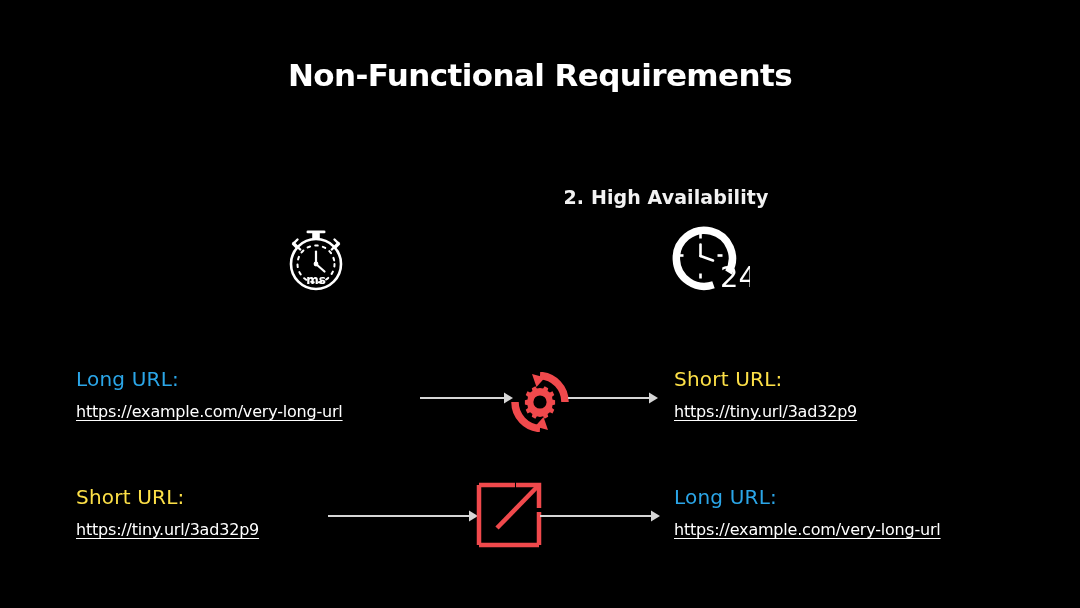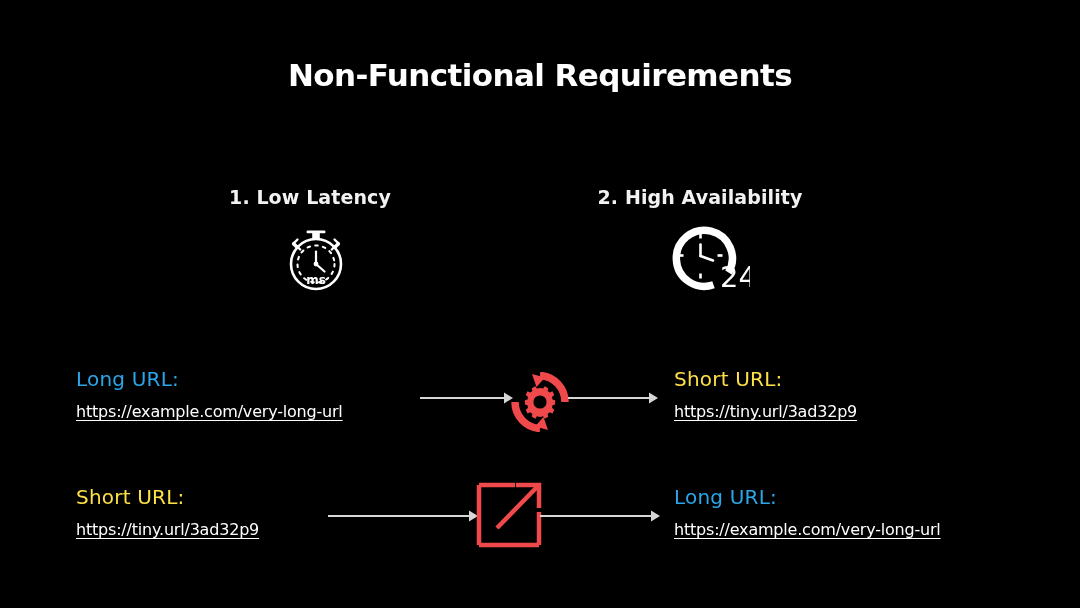--- a/index.html
+++ b/index.html
@@ -39,21 +39,21 @@
   .nfr-heading {
     position: absolute;
     font-size: 19px;
     font-weight: bold;
     color: #f2f2f2;
     text-align: center;
     font-family: "DejaVu Sans", sans-serif;
     letter-spacing: 0.1px;
   }
   #heading-latency { top: 186px; left: 175px; width: 270px; }
-  #heading-availability { top: 186px; left: 565px; width: 270px; }
+  #heading-availability { top: 186px; left: 531px; width: 270px; }
 
   
   .icon-wrap { position: absolute; }
   #stopwatch-wrap { top: 222px; left: 278px; width: 76px; height: 76px; }
   #clock24-wrap  { top: 222px; left: 666px; width: 84px; height: 76px; }
 
   
   .url-block { position: absolute; margin-left: 16px; }
   .url-label {
     font-size: 20px;
@@ -92,21 +92,20 @@
   #gear-wrap     { position: absolute; top: 372px; left: 508px; width: 64px; height: 60px; }
   #extlink-wrap  { position: absolute; top: 479px; left: 473px; width: 72px; height: 72px; }
 </style>
 </head>
 <body>
 
 <div class="slide">
 
   <div class="title">Non-Functional Requirements</div>
 
-  <div class="nfr-heading" id="heading-latency">1. Low Latency</div>
 
   <div class="icon-wrap" id="stopwatch-wrap">
     <svg width="76" height="76" viewBox="0 0 76 76" fill="none" aria-hidden="true">
 
       <circle cx="38" cy="42" r="25" stroke="#FFFFFF" stroke-width="2.6" fill="none"></circle>
 
       <circle cx="38" cy="42" r="18.5" stroke="#FFFFFF" stroke-width="2" fill="none" stroke-dasharray="2.6 5.2" stroke-linecap="round"></circle>
 
       <rect x="34.2" y="10.5" width="7.6" height="7" rx="1" fill="#FFFFFF"></rect>
       <rect x="28.5" y="8.6" width="19" height="2.6" rx="1.3" fill="#FFFFFF"></rect>

